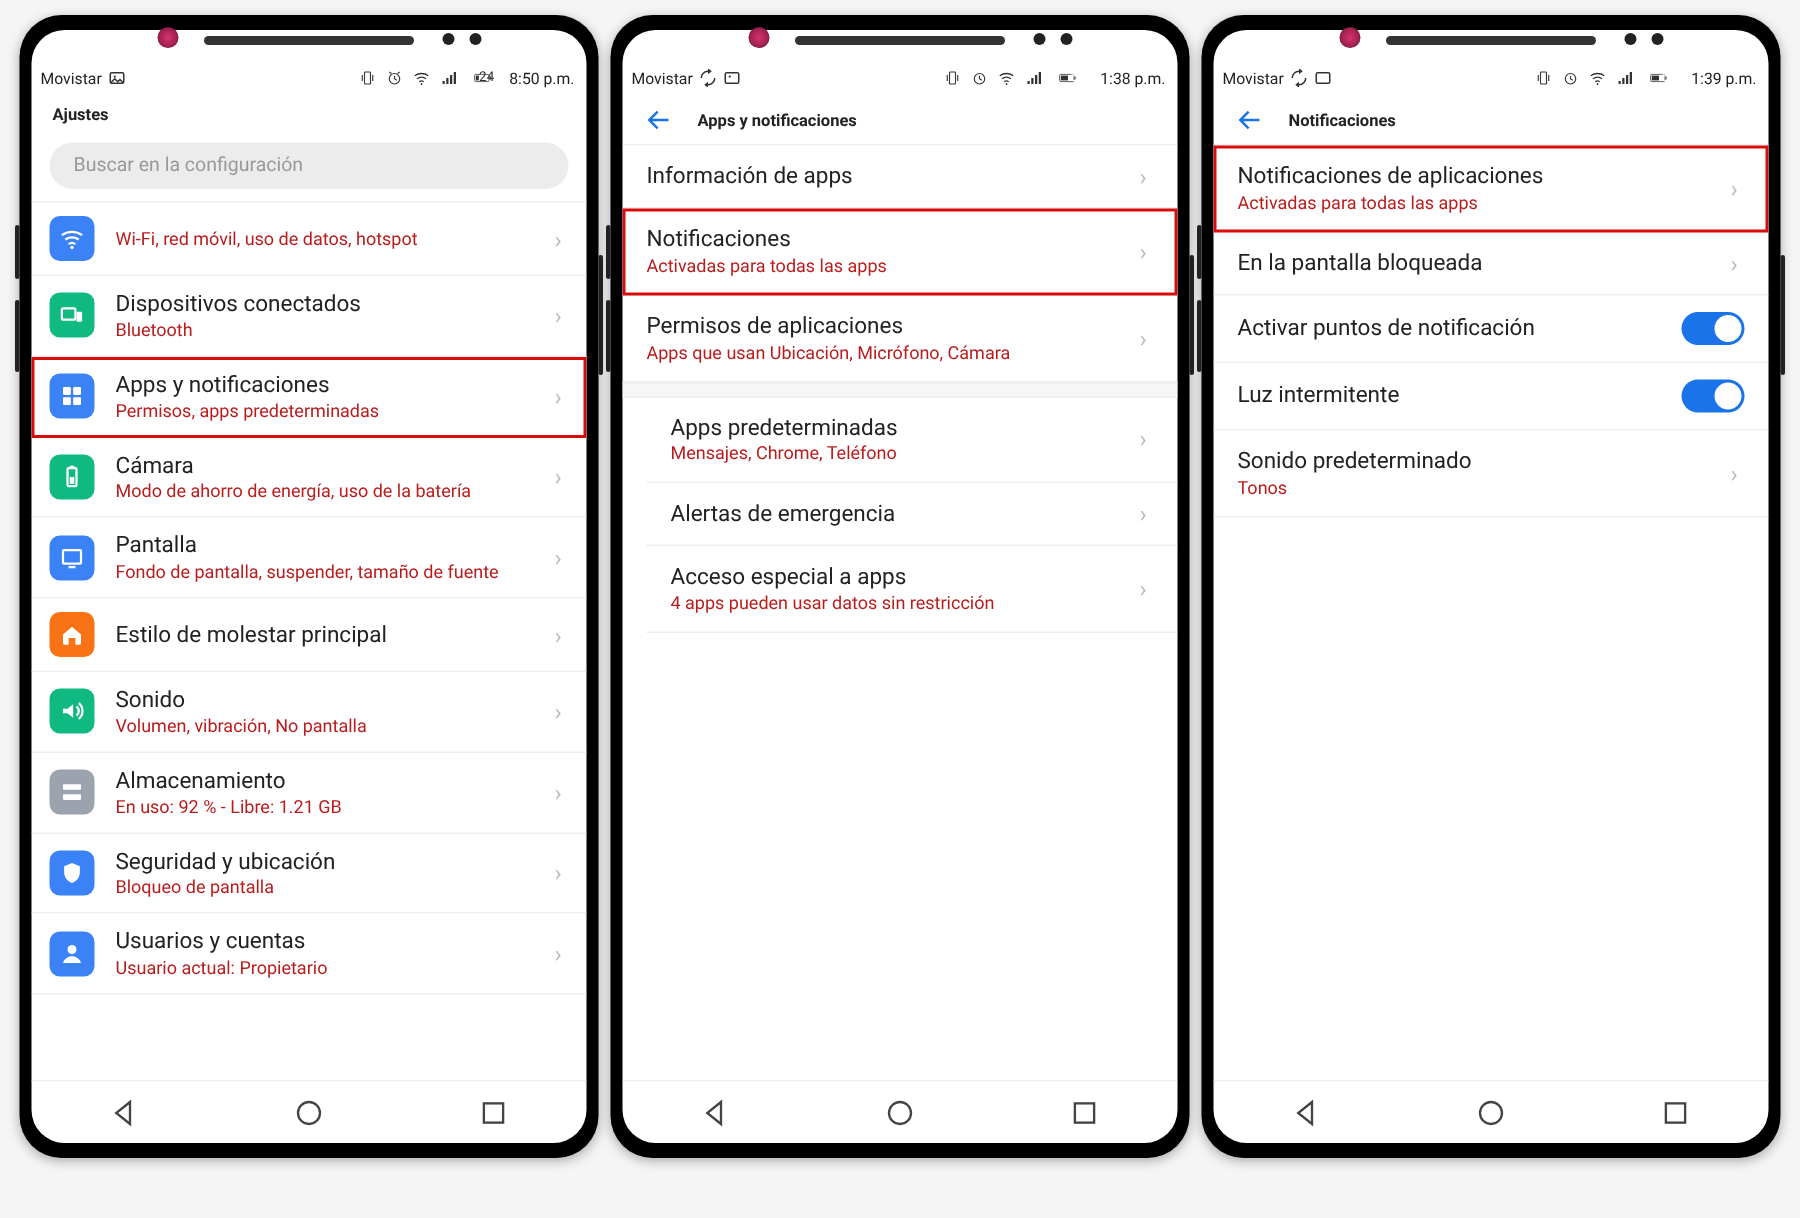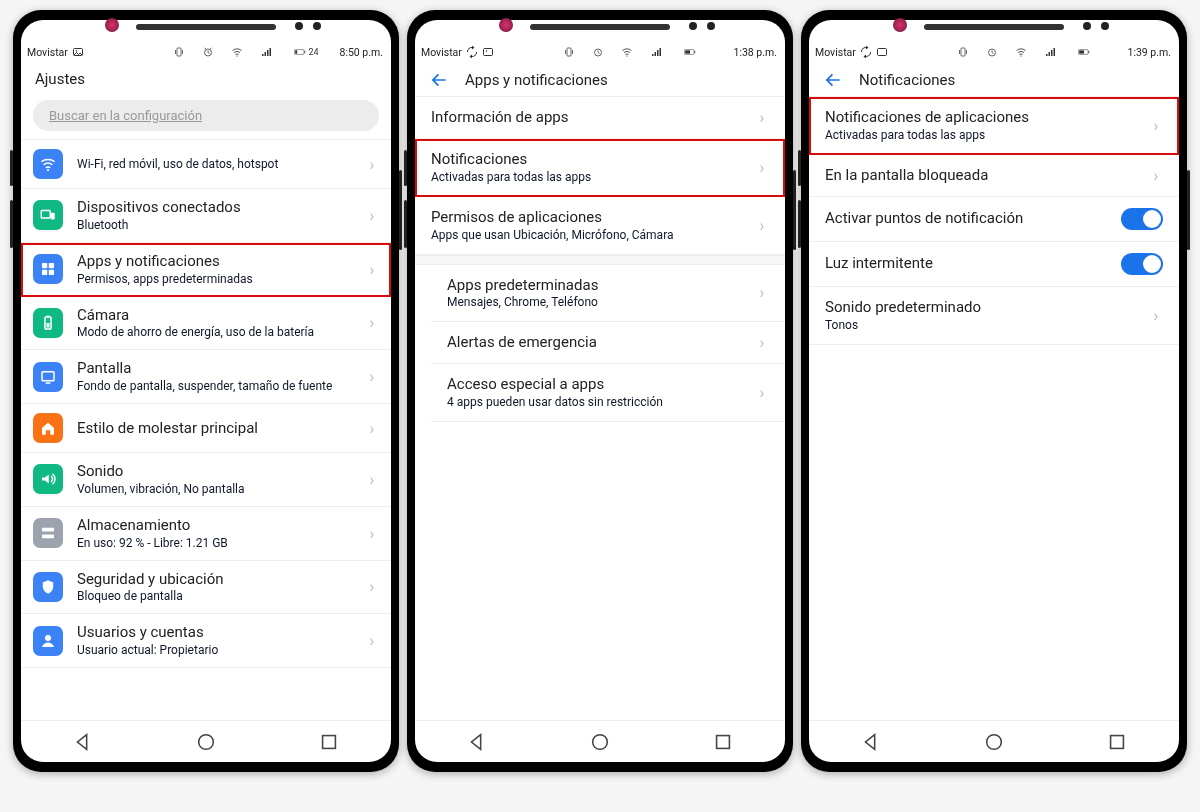--- a/index.html
+++ b/index.html
@@ -61,43 +61,42 @@
   .statusbar {
     display: flex;
     justify-content: space-between;
     align-items: center;
     font-size: 10.5px;
     padding: 2px 8px 0 6px;
     color: #222;
     height: 18px;
   }
   .statusbar .left { display:flex; align-items:center; gap:4px; }
-  .statusbar .right { display:flex; align-items:center; gap:17px; }
+  .statusbar .right { display:flex; align-items:center; gap:6px; }
   .sb-icon { width:12px; height:12px; display:inline-flex; align-items:center; justify-content:center; }
   .sb-icon svg { width:12px; height:12px; }
   .header {
     display: flex;
     align-items: center;
     padding: 10px 14px 6px 14px;
     gap: 16px;
   }
   .header .back { width:20px; height:20px; display:flex; align-items:center; justify-content:center; }
   .header-title {
-    font-size: 15px;
+    font-size: 11px;
     color: #222;
-    font-weight: 400;
+    font-weight: 700;
   }
   .searchbar {
     margin: 6px 12px 8px 12px;
     background: #ececec;
     border-radius: 18px;
     padding: 8px 16px;
     font-size: 13px;
     color: #999;
-    text-decoration: underline;
   }
   .list { border-top: 1px solid #eee; }
   .row {
     display: flex;
     align-items: center;
     padding: 9px 12px;
     border-bottom: 1px solid #eee;
     position: relative;
   }
   .row .icon {
@@ -106,21 +105,21 @@
     border-radius: 7px;
     margin-right: 14px;
     display: flex;
     align-items: center;
     justify-content: center;
     flex-shrink: 0;
   }
   .row .icon svg { width:18px; height:18px; fill:#fff; }
   .row .text { flex: 1; min-width: 0; }
   .row .title { font-size: 15px; color: #222; line-height: 1.25; }
-  .row .sub { font-size: 12px; color: #0f172a; line-height: 1.25; margin-top: 1px; }
+  .row .sub { font-size: 12px; color: #b91c1c; line-height: 1.25; margin-top: 1px; }
   .row .chev { color: #bbb; font-size: 16px; width: 14px; text-align:center; }
   .highlight { outline: 2.5px solid #d90b0b; outline-offset: -2px; }
   .section-gap { height: 10px; background: #f7f7f7; border-top:1px solid #eee; border-bottom:1px solid #eee; }
   .navbar {
     height: 42px;
     display: flex;
     justify-content: space-around;
     align-items: center;
     border-top: 1px solid #eee;
   }

